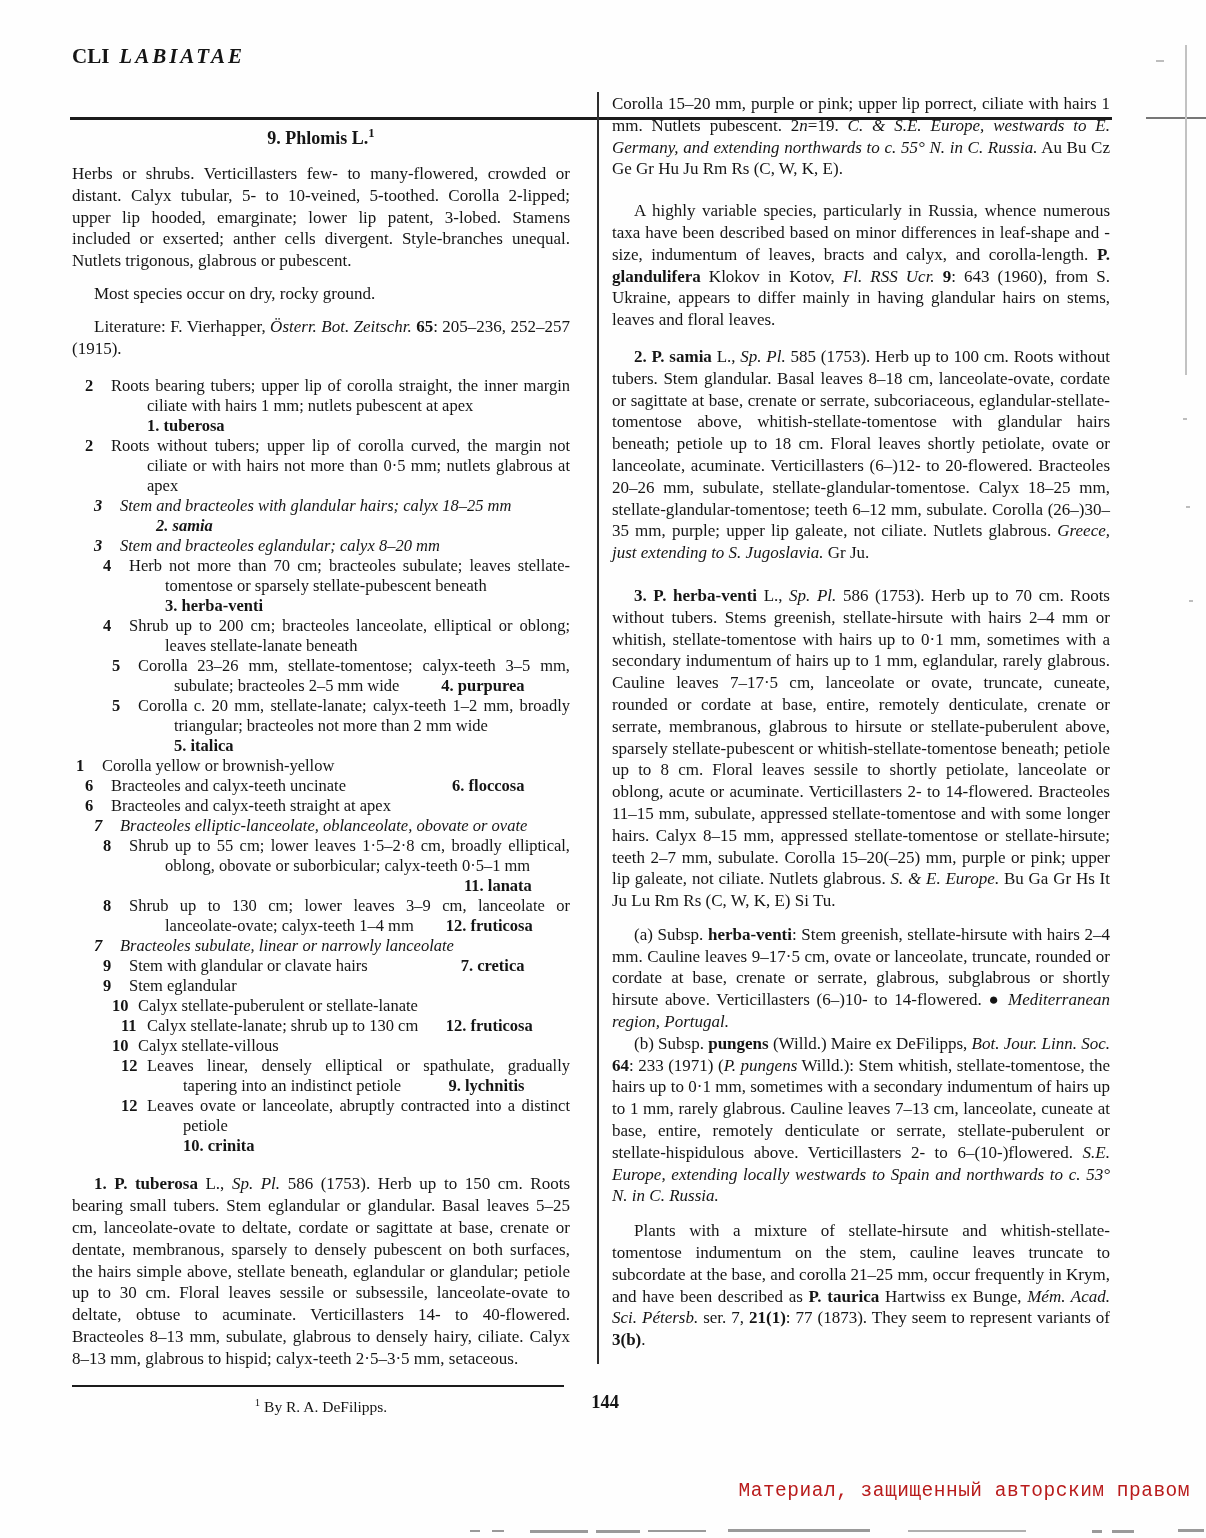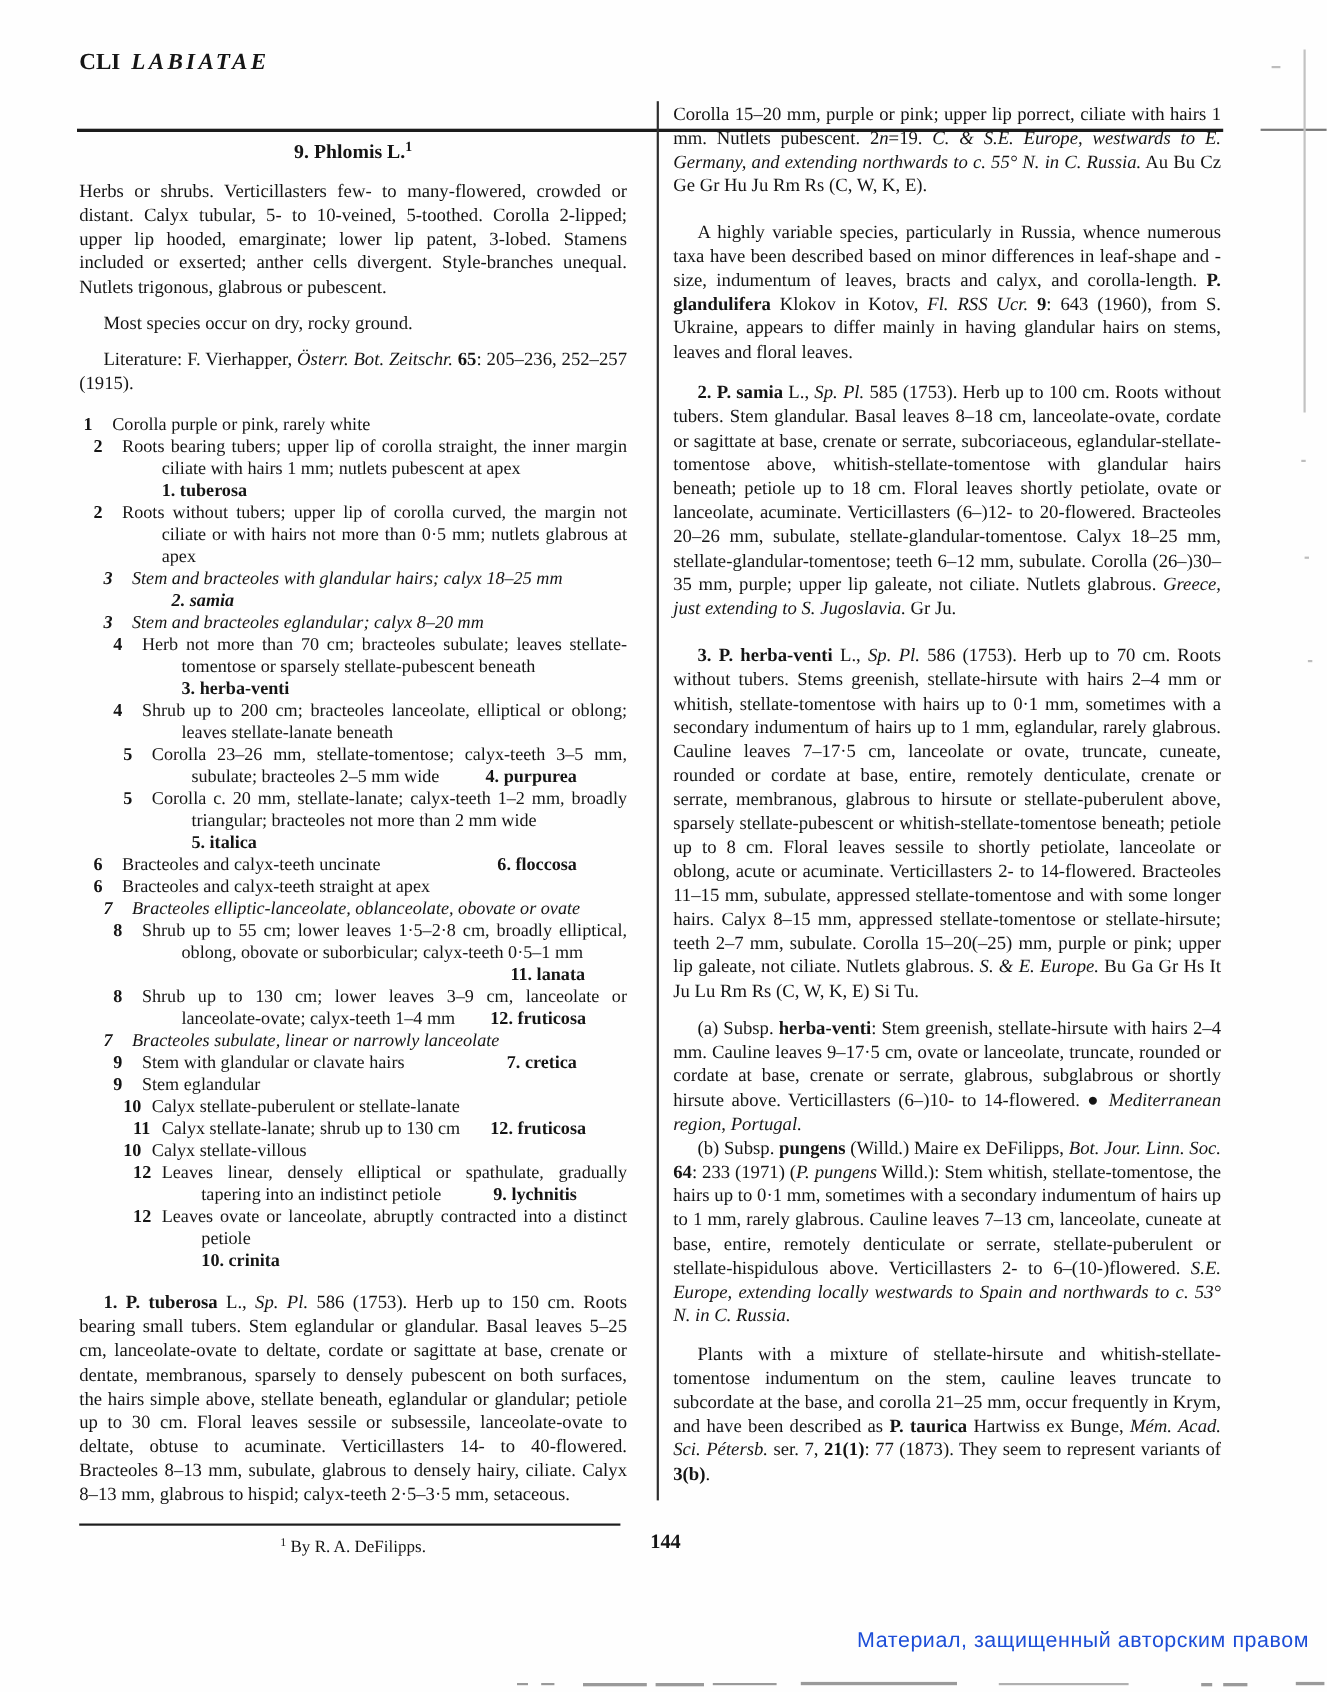--- a/index.html
+++ b/index.html
@@ -33,22 +33,22 @@
   .key-item.lvl3{padding-left:93px;text-indent:-62px;}
   .key-item.lvl4{padding-left:102px;text-indent:-62px;}
   .key-item.lvl5{padding-left:111px;text-indent:-62px;}
   .key-taxon{float:right;font-weight:bold;margin-left:14px;}
   .key-taxon-line{text-align:left;font-weight:bold;text-indent:0;}
   .species{margin-top:17px;}
   .foot-rule{margin-top:15px;width:492px;height:2px;background:#1c1c1c;}
   .footnote{font-size:15.5px;text-align:center;margin-top:9px;}
   .page-number{position:absolute;left:565px;top:1392px;width:80px;text-align:center;
     font-size:18.5px;font-weight:bold;}
-  .watermark{position:absolute;right:16px;top:1480px;font-size:19.5px;color:#1d4ed8;
-    font-family:Liberation Sans, sans-serif;letter-spacing:.5px;}
+  .watermark{position:absolute;right:16px;top:1480px;font-size:19.5px;color:#b91c1c;
+    font-family:Liberation Mono, monospace;letter-spacing:.5px;}
   .artifact{position:absolute;background:#9a9a9a;}
   .edge-line{position:absolute;left:1185px;top:45px;width:2px;height:330px;background:#c2c2c2;}
   .edge-dot{position:absolute;background:#bdbdbd;}
 </style>
 </head>
 <body>
 
 <div class="header">
   <span>CLI</span><span class="fam">LABIATAE</span>
 </div>
@@ -56,29 +56,29 @@
 <div class="rule-top-frag"></div>
 
 <div class="divider"></div>
 
 <div class="col col-left">
   <div class="heading"><span class="run-b">9.  Phlomis L.</span><span class="run-bsup">1</span></div>
   <p class="para"><span>Herbs or shrubs. Verticillasters few- to many-flowered, crowded or distant. Calyx tubular, 5- to 10-veined, 5-toothed. Corolla 2-lipped; upper lip hooded, emarginate; lower lip patent, 3-lobed. Stamens included or exserted; anther cells divergent. Style-branches unequal. Nutlets trigonous, glabrous or pubescent.</span></p>
   <p class="para gap indent"><span>Most species occur on dry, rocky ground.</span></p>
   <p class="para gap indent"><span>Literature: F. Vierhapper, </span><span class="run-i">Österr. Bot. Zeitschr.</span><span> </span><span class="run-b">65</span><span>: 205–236, 252–257 (1915).</span></p>
   <div class="key">
-      <div class="key-item lvl0"><span class="key-num">1</span><span class="key-text">Corolla purple or pink, rarely white</span></div>
       <div class="key-item lvl1"><span class="key-num">2</span><span class="key-text">Roots bearing tubers; upper lip of corolla straight, the inner margin ciliate with hairs 1 mm; nutlets pubescent at apex</span><div class="key-taxon-line">1.  tuberosa</div></div>
       <div class="key-item lvl1"><span class="key-num">2</span><span class="key-text">Roots without tubers; upper lip of corolla curved, the margin not ciliate or with hairs not more than 0·5 mm; nutlets glabrous at apex</span></div>
       <div class="key-item lvl2"><span class="key-num">3</span><span class="key-text">Stem and bracteoles with glandular hairs; calyx 18–25 mm</span><div class="key-taxon-line">2.  samia</div></div>
       <div class="key-item lvl2"><span class="key-num">3</span><span class="key-text">Stem and bracteoles eglandular; calyx 8–20 mm</span></div>
       <div class="key-item lvl3"><span class="key-num">4</span><span class="key-text">Herb not more than 70 cm; bracteoles subulate; leaves stellate-tomentose or sparsely stellate-pubescent beneath</span><div class="key-taxon-line">3.  herba-venti</div></div>
       <div class="key-item lvl3"><span class="key-num">4</span><span class="key-text">Shrub up to 200 cm; bracteoles lanceolate, elliptical or oblong; leaves stellate-lanate beneath</span></div>
       <div class="key-item lvl4"><span class="key-num">5</span><span class="key-text">Corolla 23–26 mm, stellate-tomentose; calyx-teeth 3–5 mm, subulate; bracteoles 2–5 mm wide</span><span class="key-taxon">4.  purpurea</span></div>
       <div class="key-item lvl4"><span class="key-num">5</span><span class="key-text">Corolla c. 20 mm, stellate-lanate; calyx-teeth 1–2 mm, broadly triangular; bracteoles not more than 2 mm wide</span><div class="key-taxon-line">5.  italica</div></div>
+      <div class="key-item lvl0"><span class="key-num">1</span><span class="key-text">Corolla yellow or brownish-yellow</span></div>
       <div class="key-item lvl1"><span class="key-num">6</span><span class="key-text">Bracteoles and calyx-teeth uncinate</span><span class="key-taxon">6.  floccosa</span></div>
       <div class="key-item lvl1"><span class="key-num">6</span><span class="key-text">Bracteoles and calyx-teeth straight at apex</span></div>
       <div class="key-item lvl2"><span class="key-num">7</span><span class="key-text">Bracteoles elliptic-lanceolate, oblanceolate, obovate or ovate</span></div>
       <div class="key-item lvl3"><span class="key-num">8</span><span class="key-text">Shrub up to 55 cm; lower leaves 1·5–2·8 cm, broadly elliptical, oblong, obovate or suborbicular; calyx-teeth 0·5–1 mm</span><span class="key-taxon">11.  lanata</span></div>
       <div class="key-item lvl3"><span class="key-num">8</span><span class="key-text">Shrub up to 130 cm; lower leaves 3–9 cm, lanceolate or lanceolate-ovate; calyx-teeth 1–4 mm</span><span class="key-taxon">12.  fruticosa</span></div>
       <div class="key-item lvl2"><span class="key-num">7</span><span class="key-text">Bracteoles subulate, linear or narrowly lanceolate</span></div>
       <div class="key-item lvl3"><span class="key-num">9</span><span class="key-text">Stem with glandular or clavate hairs</span><span class="key-taxon">7.  cretica</span></div>
       <div class="key-item lvl3"><span class="key-num">9</span><span class="key-text">Stem eglandular</span></div>
       <div class="key-item lvl4"><span class="key-num">10</span><span class="key-text">Calyx stellate-puberulent or stellate-lanate</span></div>
       <div class="key-item lvl5"><span class="key-num">11</span><span class="key-text">Calyx stellate-lanate; shrub up to 130 cm</span><span class="key-taxon">12.  fruticosa</span></div>

